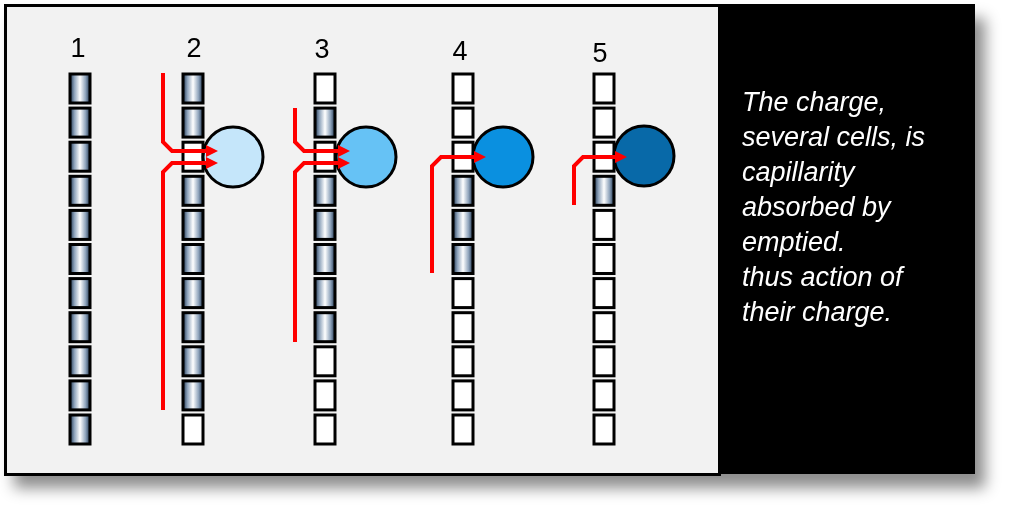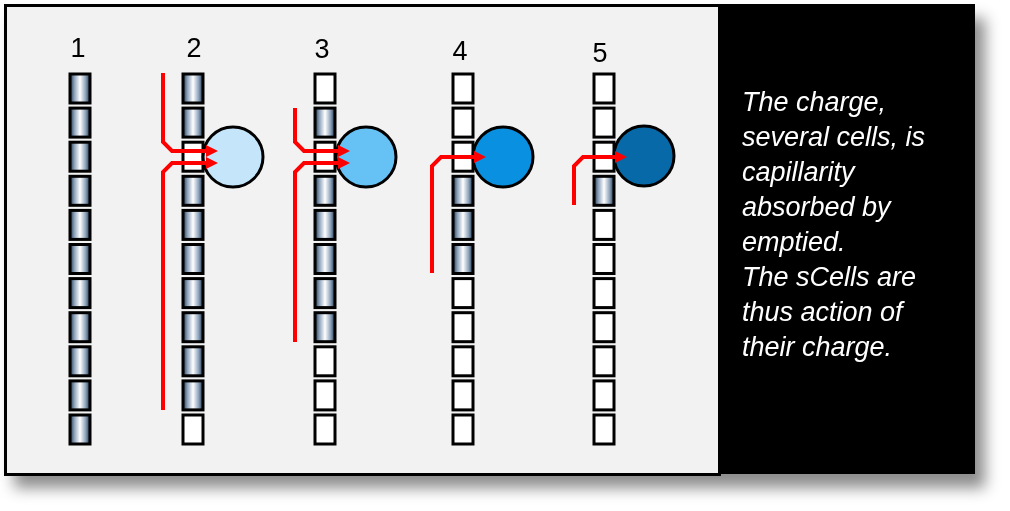--- a/index.html
+++ b/index.html
@@ -146,17 +146,16 @@
       <polygon points="615,151 627,157 615,163"></polygon>
     </g>
   </svg>
 
   <div class="caption">
     <span>The charge,</span>
     <span>several cells, is</span>
     <span>capillarity</span>
     <span>absorbed by</span>
     <span>emptied.</span>
-    <span>The sCells are</span>
     <span>thus action of</span>
     <span>their charge.</span>
   </div>
 </div>
 
 </body></html>

